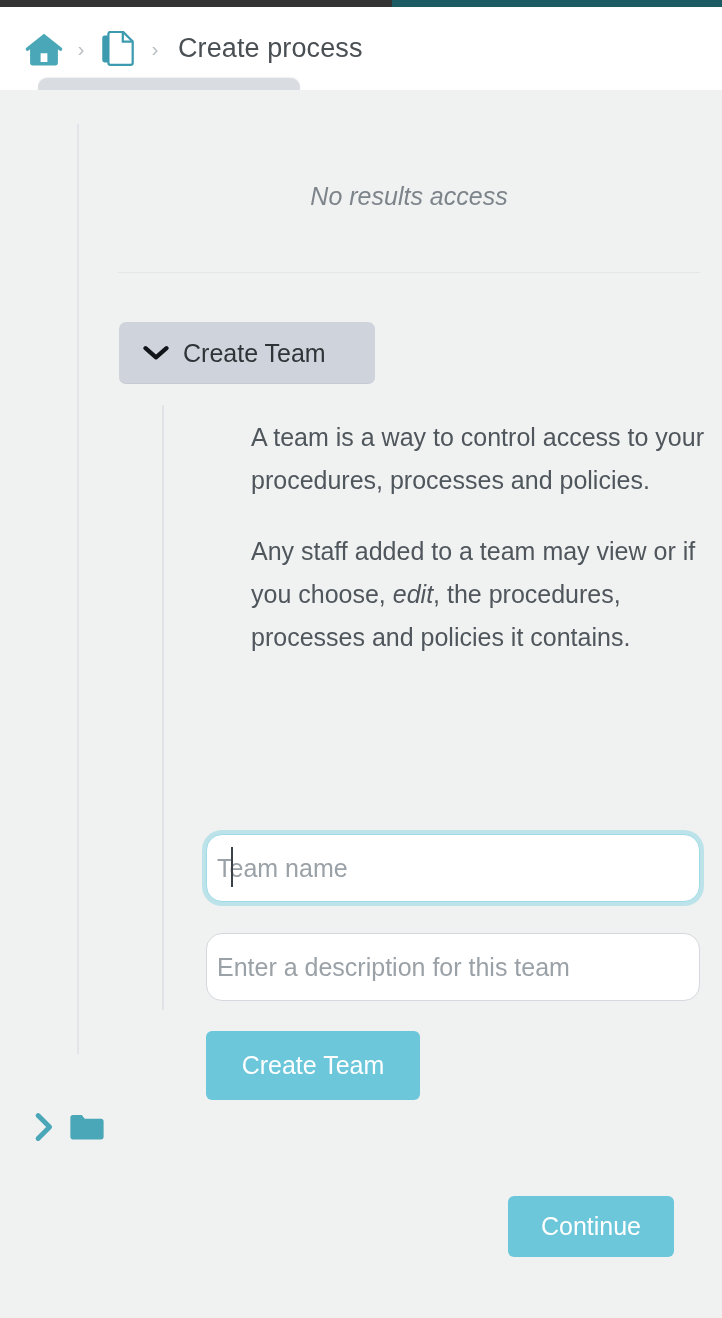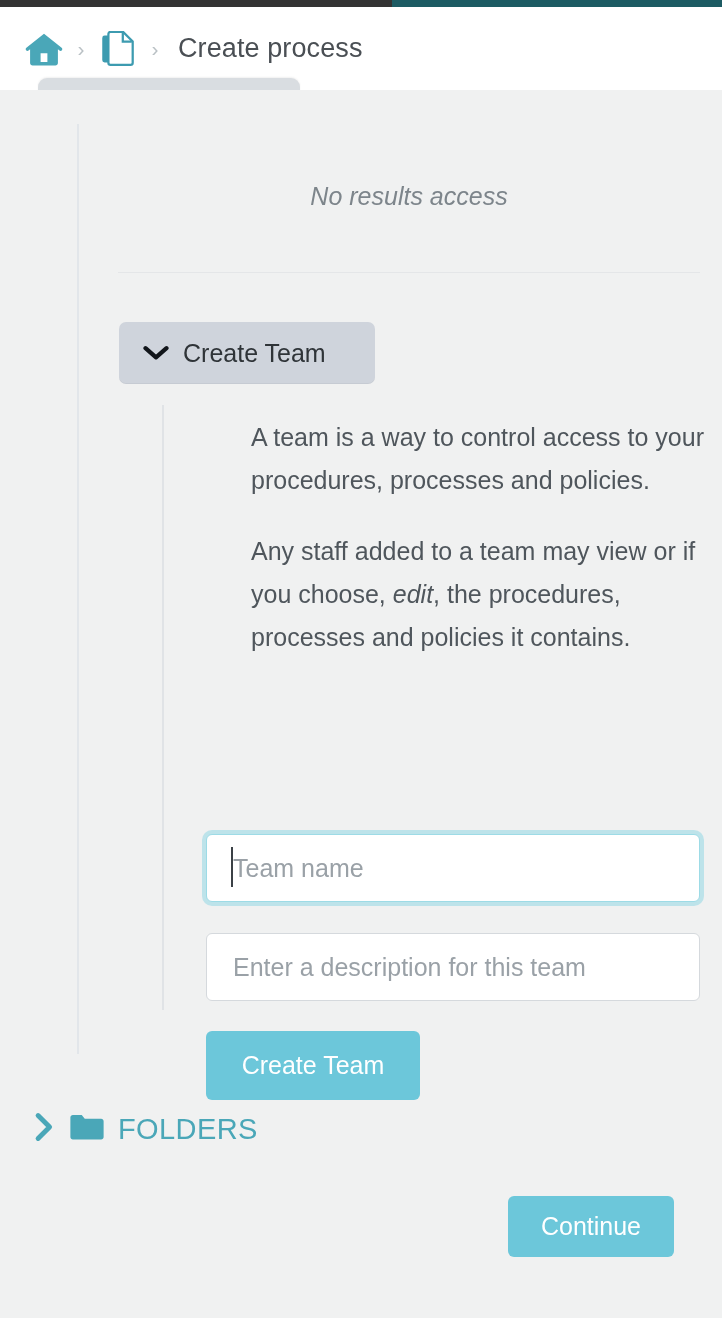--- a/index.html
+++ b/index.html
@@ -178,25 +178,25 @@
   .body-copy p em { font-style: italic; }
 
   
   .field {
     position: absolute;
     left: 206px;
     width: 494px;
     height: 68px;
     background: #ffffff;
     border: 1px solid #d5d9dd;
-    border-radius: 6px;
+    border-radius: 16px;
     font-family: "Liberation Sans", sans-serif;
     font-size: 25px;
     color: #3b4146;
-    padding: 0 26px;
+    padding: 0 10px;
   }
   .field::placeholder { color: #9aa1a7; }
 
   #team-name-field {
     top: 744px;
     border: 1px solid #9ddbe6;
     box-shadow: 0 0 0 4px rgba(126,211,226,.45);
     outline: none;
   }
   #team-desc-field { top: 843px; }
@@ -321,18 +321,17 @@
     <span>
       <svg width="22" height="30" viewBox="0 0 18 26">
         <path d="M3 3 13 13 3 23" fill="none" stroke="#4aa7b8" stroke-width="4.2" stroke-linecap="round" stroke-linejoin="round"></path>
       </svg>
     </span>
     <span>
       <svg width="36" height="28" viewBox="0 0 26 20">
         <path d="M1 3.2c0-1 .8-1.8 1.8-1.8h6.4l2.2 2.6h11.8c1 0 1.8.8 1.8 1.8v11.4c0 1-.8 1.8-1.8 1.8H2.8c-1 0-1.8-.8-1.8-1.8V3.2z" fill="#4aa7b8"></path>
       </svg>
     </span>
-    <span class="ftext">FOLDERS</span>
   </div>
 
   <button id="continue-button" class="btn-primary">Continue</button>
 
 </div>
 
 </body></html>

